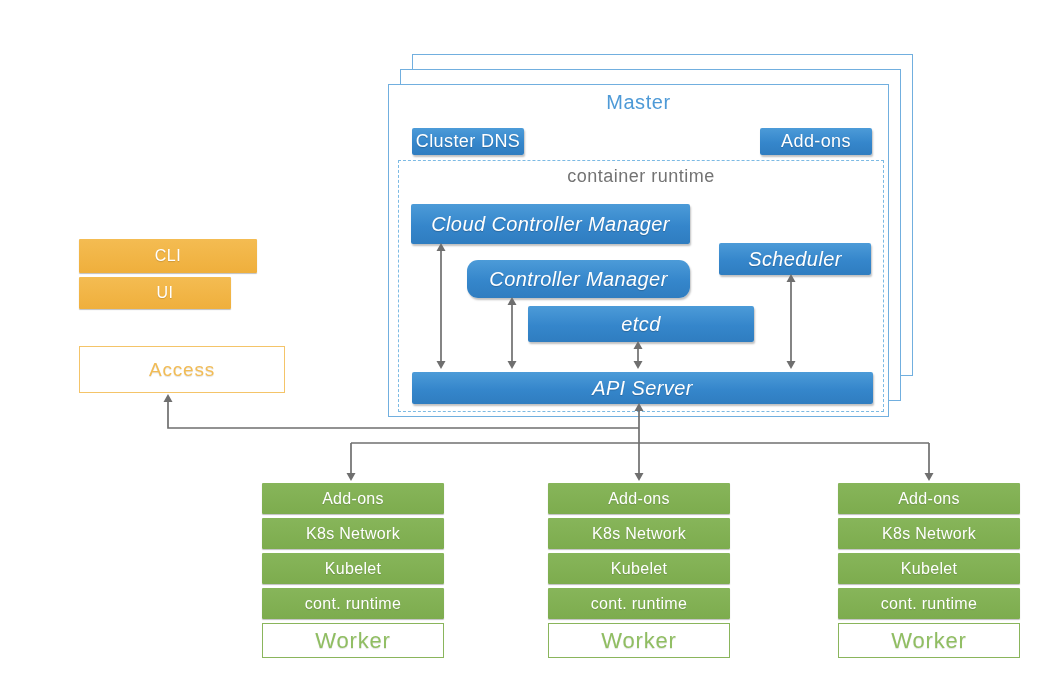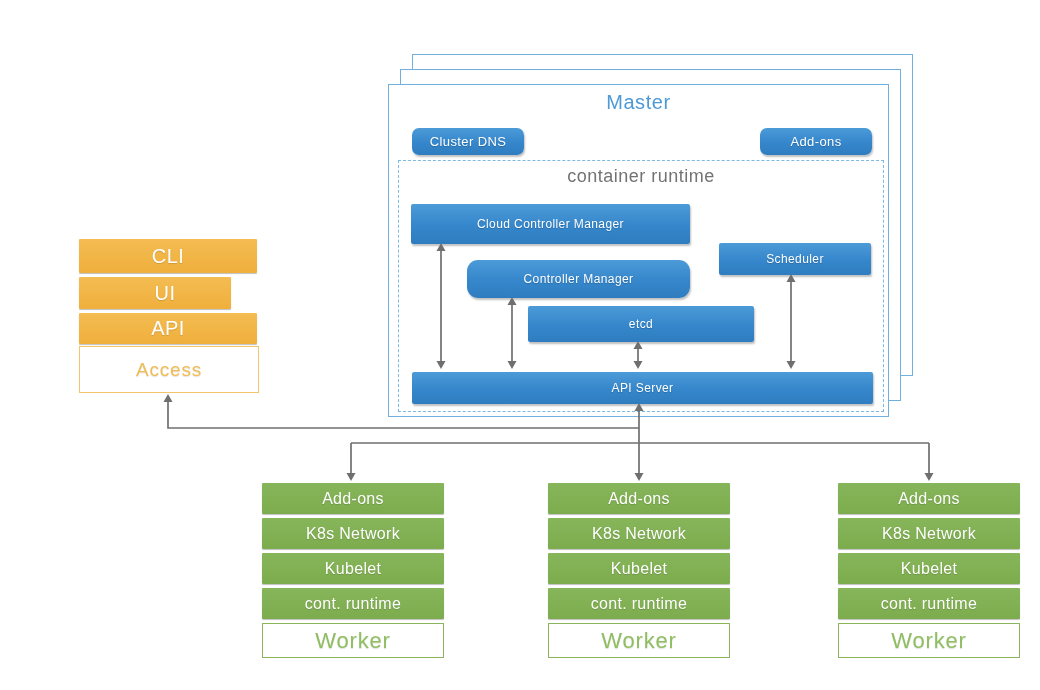--- a/index.html
+++ b/index.html
@@ -10,34 +10,34 @@
   .abs{position:absolute;box-sizing:border-box;}
   
   .sheet{background:#ffffff;border:1.6px solid #71AFDF;}
   
   .bluebox{
     background:linear-gradient(180deg,#4C9BD8 0%,#3586CB 55%,#2F7DC0 100%);
     color:#ffffff;display:flex;align-items:center;justify-content:center;
     border-radius:2px;box-shadow:1px 2px 2px rgba(0,0,0,0.25);
     letter-spacing:0.4px;text-shadow:0 1px 1px rgba(0,0,0,0.2);
   }
-  .chip{font-size:13px;border-radius:7px;}
-  .comp{font-size:12px;}
+  .chip{font-size:18px;}
+  .comp{font-size:20px;font-style:italic;}
   .master-title{
     color:#4E9AD7;font-size:20px;letter-spacing:0.6px;text-align:center;
   }
   .cr-title{
     color:#737373;font-size:18px;letter-spacing:0.5px;text-align:center;
   }
   .dashed-box{border:1.6px dashed #7CBAE4;background:transparent;}
   
   .orange-row{
     background:linear-gradient(180deg,#F4BC52 0%,#EFAF3C 100%);
     color:#ffffff;display:flex;align-items:center;justify-content:center;
-    font-size:20px;letter-spacing:0.5px;box-shadow:0 1px 1px rgba(0,0,0,0.25);
+    font-size:16px;letter-spacing:0.5px;box-shadow:0 1px 1px rgba(0,0,0,0.25);
     border-radius:1px;text-shadow:0 1px 1px rgba(0,0,0,0.15);
   }
   .access-row{
     background:#ffffff;border:1.2px solid #F4C469;color:#F2BC55;
     display:flex;align-items:center;justify-content:center;
     font-size:19px;letter-spacing:0.8px;text-shadow:0 1px 1px rgba(0,0,0,0.12);
   }
   
   .green-row{
     background:linear-gradient(180deg,#87B55A 0%,#7DAC4E 100%);
@@ -74,22 +74,21 @@
       <div class="abs bluebox comp" style="left:12px;top:43px;width:279px;height:40px;">Cloud Controller Manager</div>
       <div class="abs bluebox comp" style="left:320px;top:82px;width:152px;height:32px;">Scheduler</div>
       <div class="abs bluebox comp" style="left:68px;top:99px;width:223px;height:38px;border-radius:11px;">Controller Manager</div>
       <div class="abs bluebox comp" style="left:129px;top:145px;width:226px;height:36px;">etcd</div>
       <div class="abs bluebox comp" style="left:13px;top:211px;width:461px;height:32px;">API Server</div>
     </div>
   </div>
 
   <div class="abs orange-row" style="left:79px;top:239px;width:178px;height:34px;">CLI</div>
   <div class="abs orange-row" style="left:79px;top:277px;width:152px;height:32px;padding-left:20px;">UI</div>
-  <div class="abs orange-row" style="left:79px;top:313px;width:178px;height:31px;">API</div>
-  <div class="abs access-row" style="left:79px;top:346px;width:180px;height:47px;">Access</div>
+  <div class="abs access-row" style="left:79px;top:346px;width:206px;height:47px;">Access</div>
 
   <div class="abs green-row" style="left:262px;top:483px;width:182px;height:31px;">Add-ons</div>
   <div class="abs green-row" style="left:262px;top:518px;width:182px;height:31px;">K8s Network</div>
   <div class="abs green-row" style="left:262px;top:553px;width:182px;height:31px;">Kubelet</div>
   <div class="abs green-row" style="left:262px;top:588px;width:182px;height:31px;">cont. runtime</div>
   <div class="abs worker-row" style="left:262px;top:623px;width:182px;height:35px;">Worker</div>
 
   <div class="abs green-row" style="left:548px;top:483px;width:182px;height:31px;">Add-ons</div>
   <div class="abs green-row" style="left:548px;top:518px;width:182px;height:31px;">K8s Network</div>
   <div class="abs green-row" style="left:548px;top:553px;width:182px;height:31px;">Kubelet</div>

